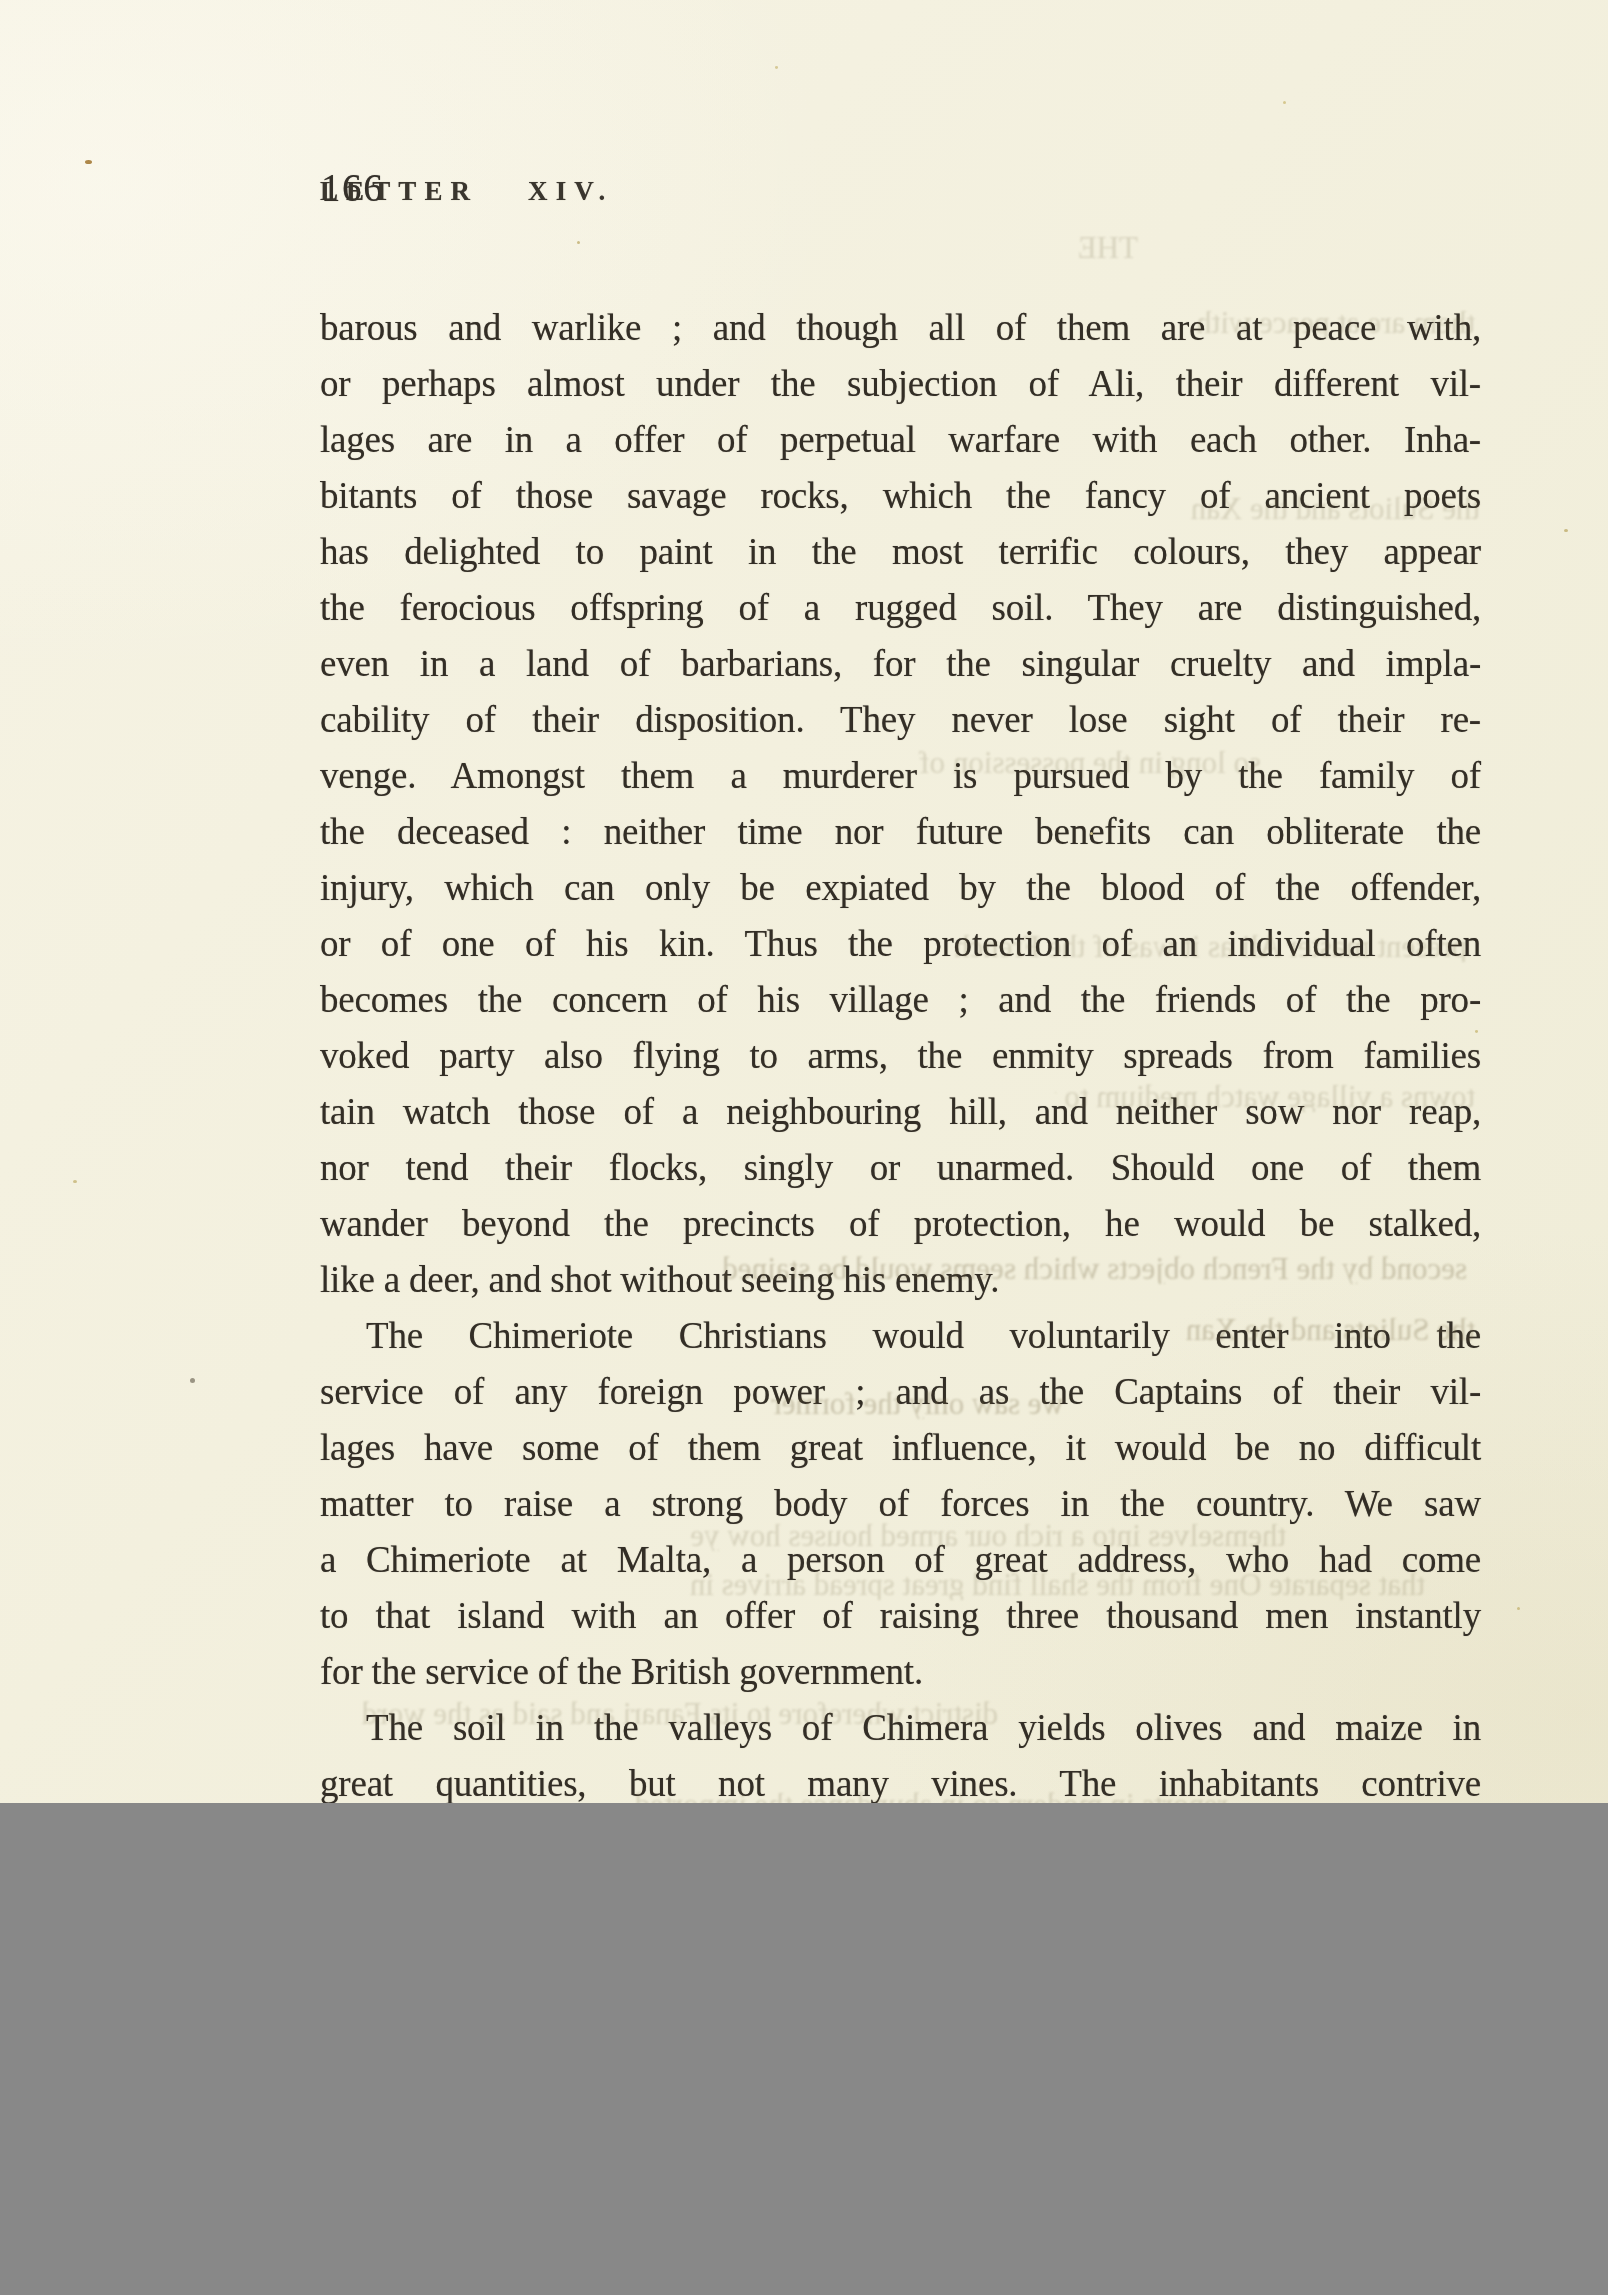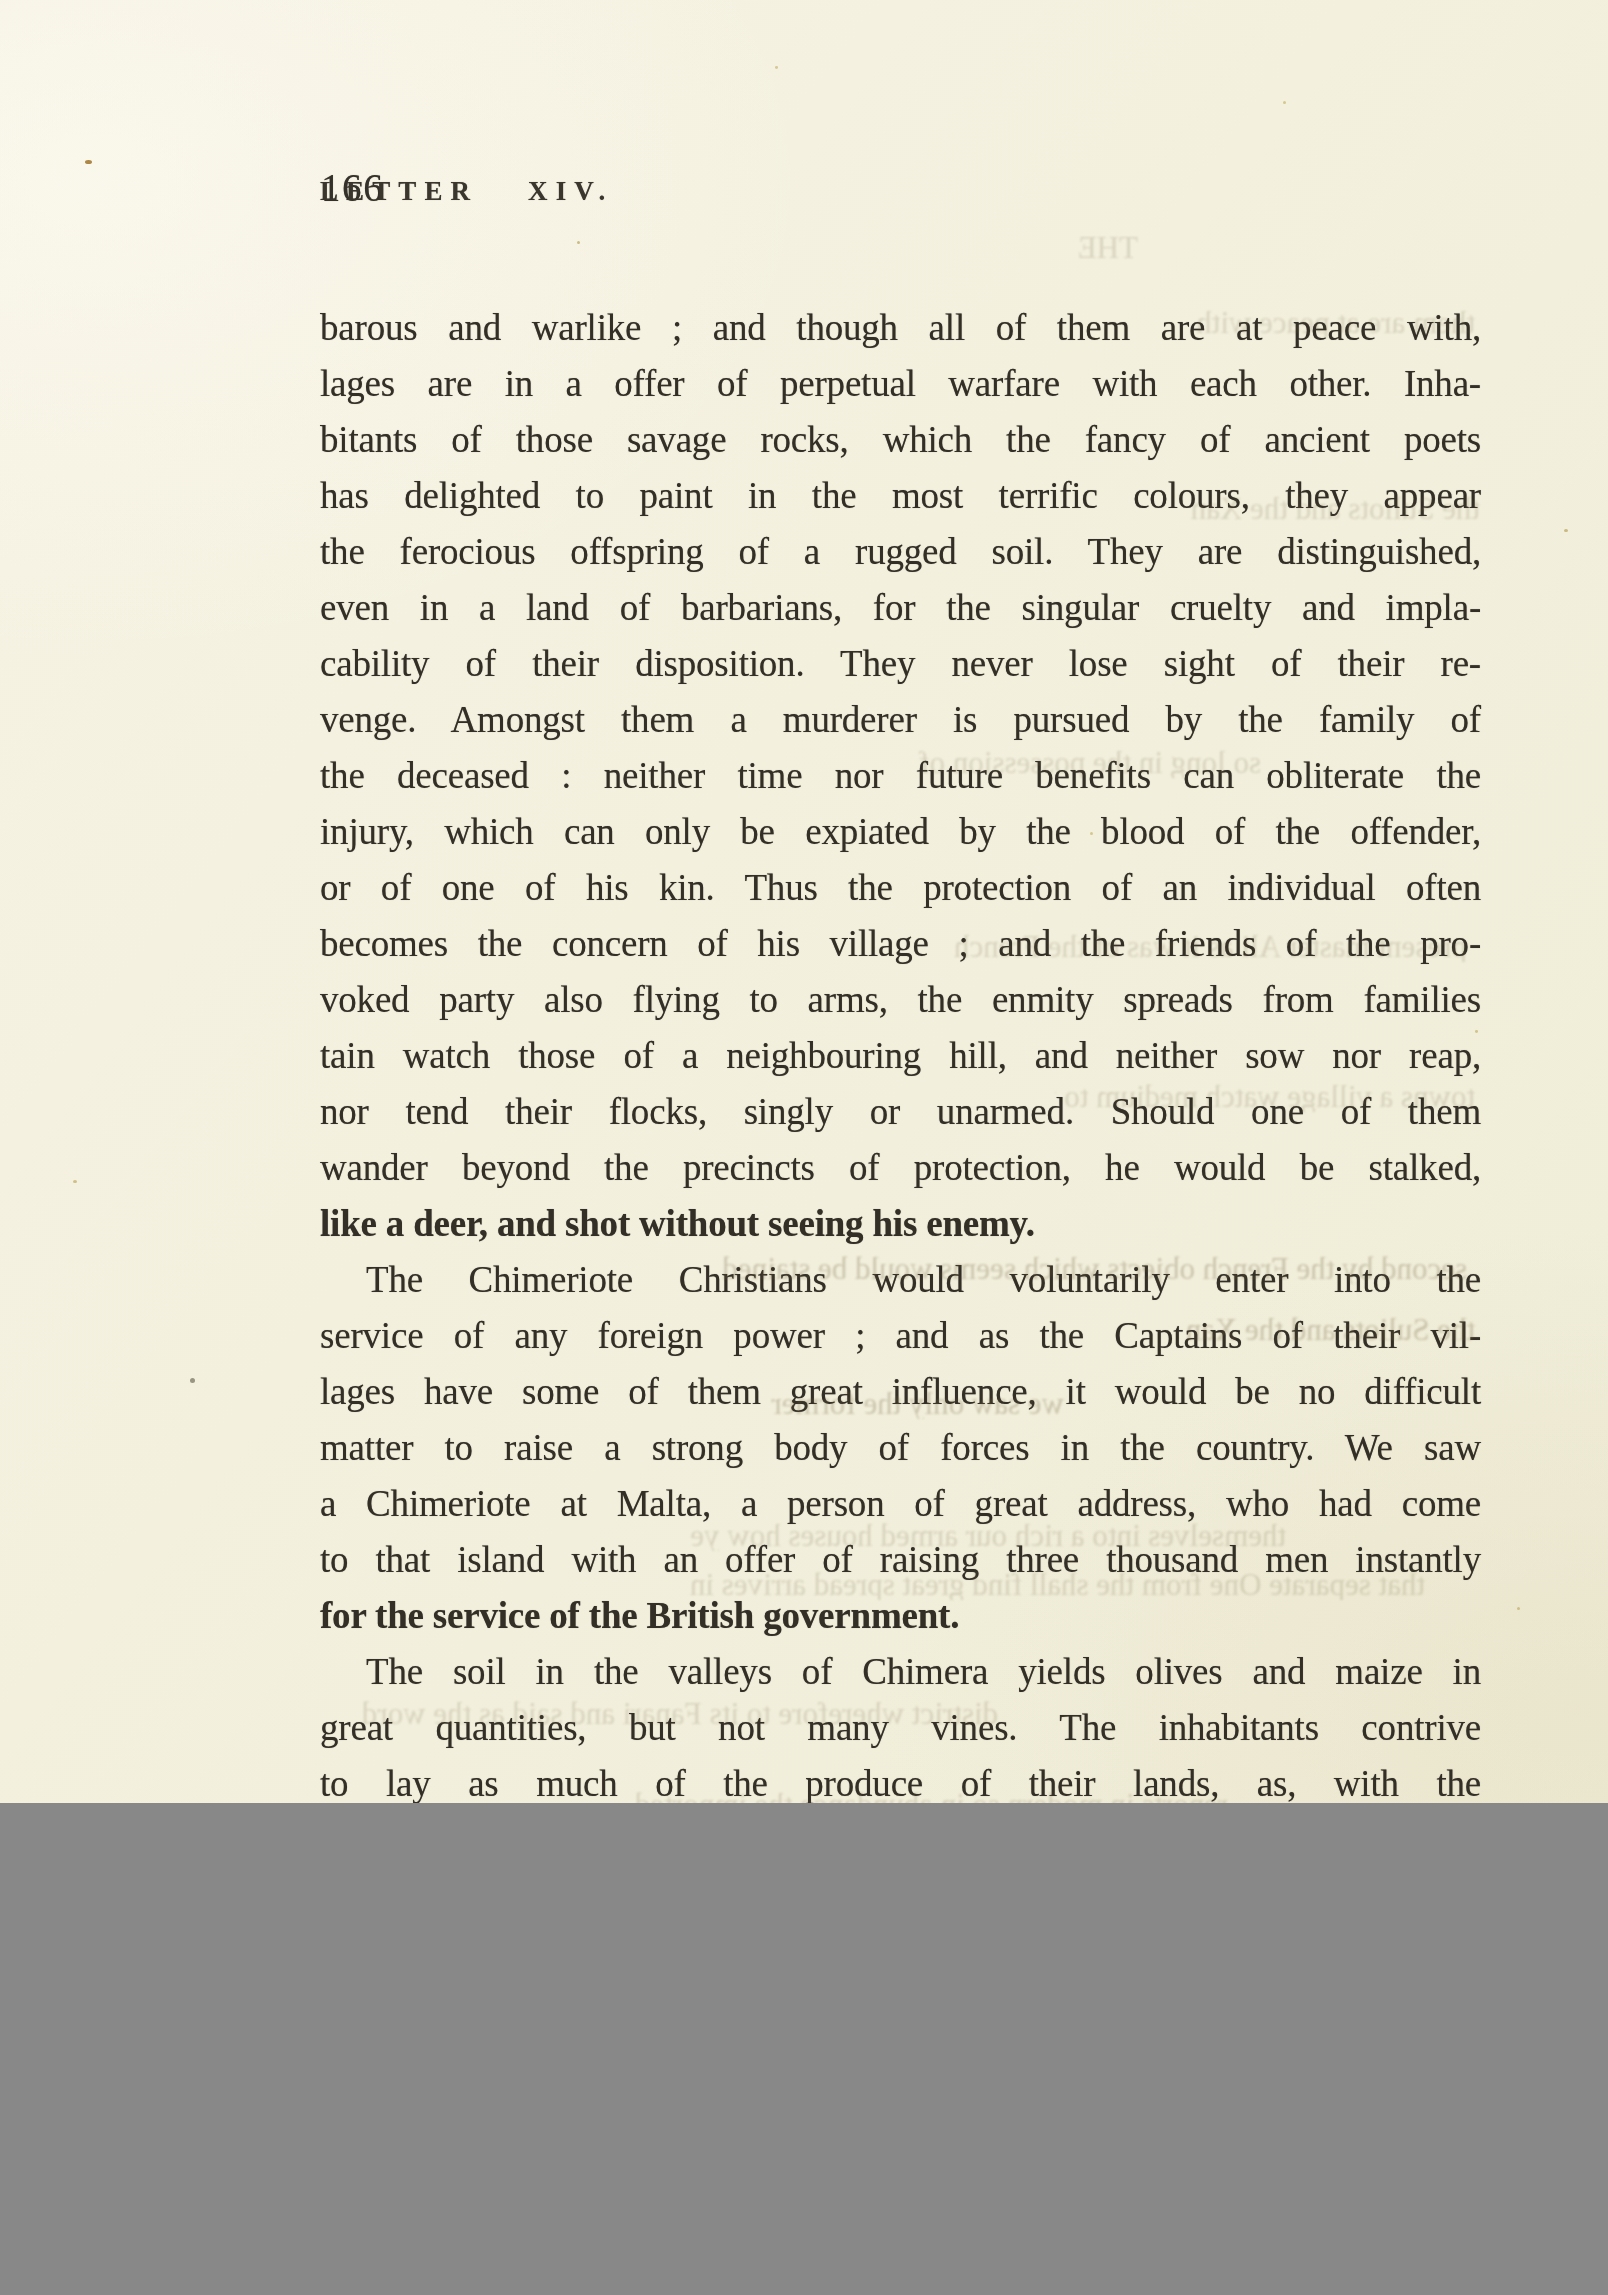--- a/index.html
+++ b/index.html
@@ -31,21 +31,21 @@
     letter-spacing:-0.2px;
     text-shadow:0 0 0.8px rgba(51,46,38,0.5);
     margin-top:44px;
   }
   .line{
     height:56px;line-height:56px;
     text-align:justify;
     text-align-last:justify;
   }
   .line.indent{text-indent:46px;}
-  .line.end{text-align-last:left;font-weight:bold;}
+  .line.end{text-align-last:left;}
   
   .ghost{
     position:absolute;
     font-size:31px;line-height:1;
     white-space:nowrap;overflow:hidden;
     color:rgba(112,100,64,0.30);
     transform:scaleX(-1);
     filter:blur(1.3px);
     pointer-events:none;
   }
@@ -56,20 +56,21 @@
 <body>
 
 <div class="page">
 
   <div class="folio">166</div>
 
   <div class="running-header">LETTER XIV.</div>
 
   <div class="body-text">
     <div class="line">barous and warlike ; and though all of them are at peace with,</div>
+    <div class="line">or perhaps almost under the subjection of Ali, their different vil-</div>
     <div class="line">lages are in a offer of perpetual warfare with each other.  Inha-</div>
     <div class="line">bitants of those savage rocks, which the fancy of ancient poets</div>
     <div class="line">has delighted to paint in the most terrific colours, they appear</div>
     <div class="line">the ferocious offspring of a rugged soil.  They are distinguished,</div>
     <div class="line">even in a land of barbarians, for the singular cruelty and impla-</div>
     <div class="line">cability of their disposition.  They never lose sight of their re-</div>
     <div class="line">venge.  Amongst them a murderer is pursued by the family of</div>
     <div class="line">the deceased : neither time nor future benefits can obliterate the</div>
     <div class="line">injury, which can only be expiated by the blood of the offender,</div>
     <div class="line">or of one of his kin.  Thus the protection of an individual often</div>

